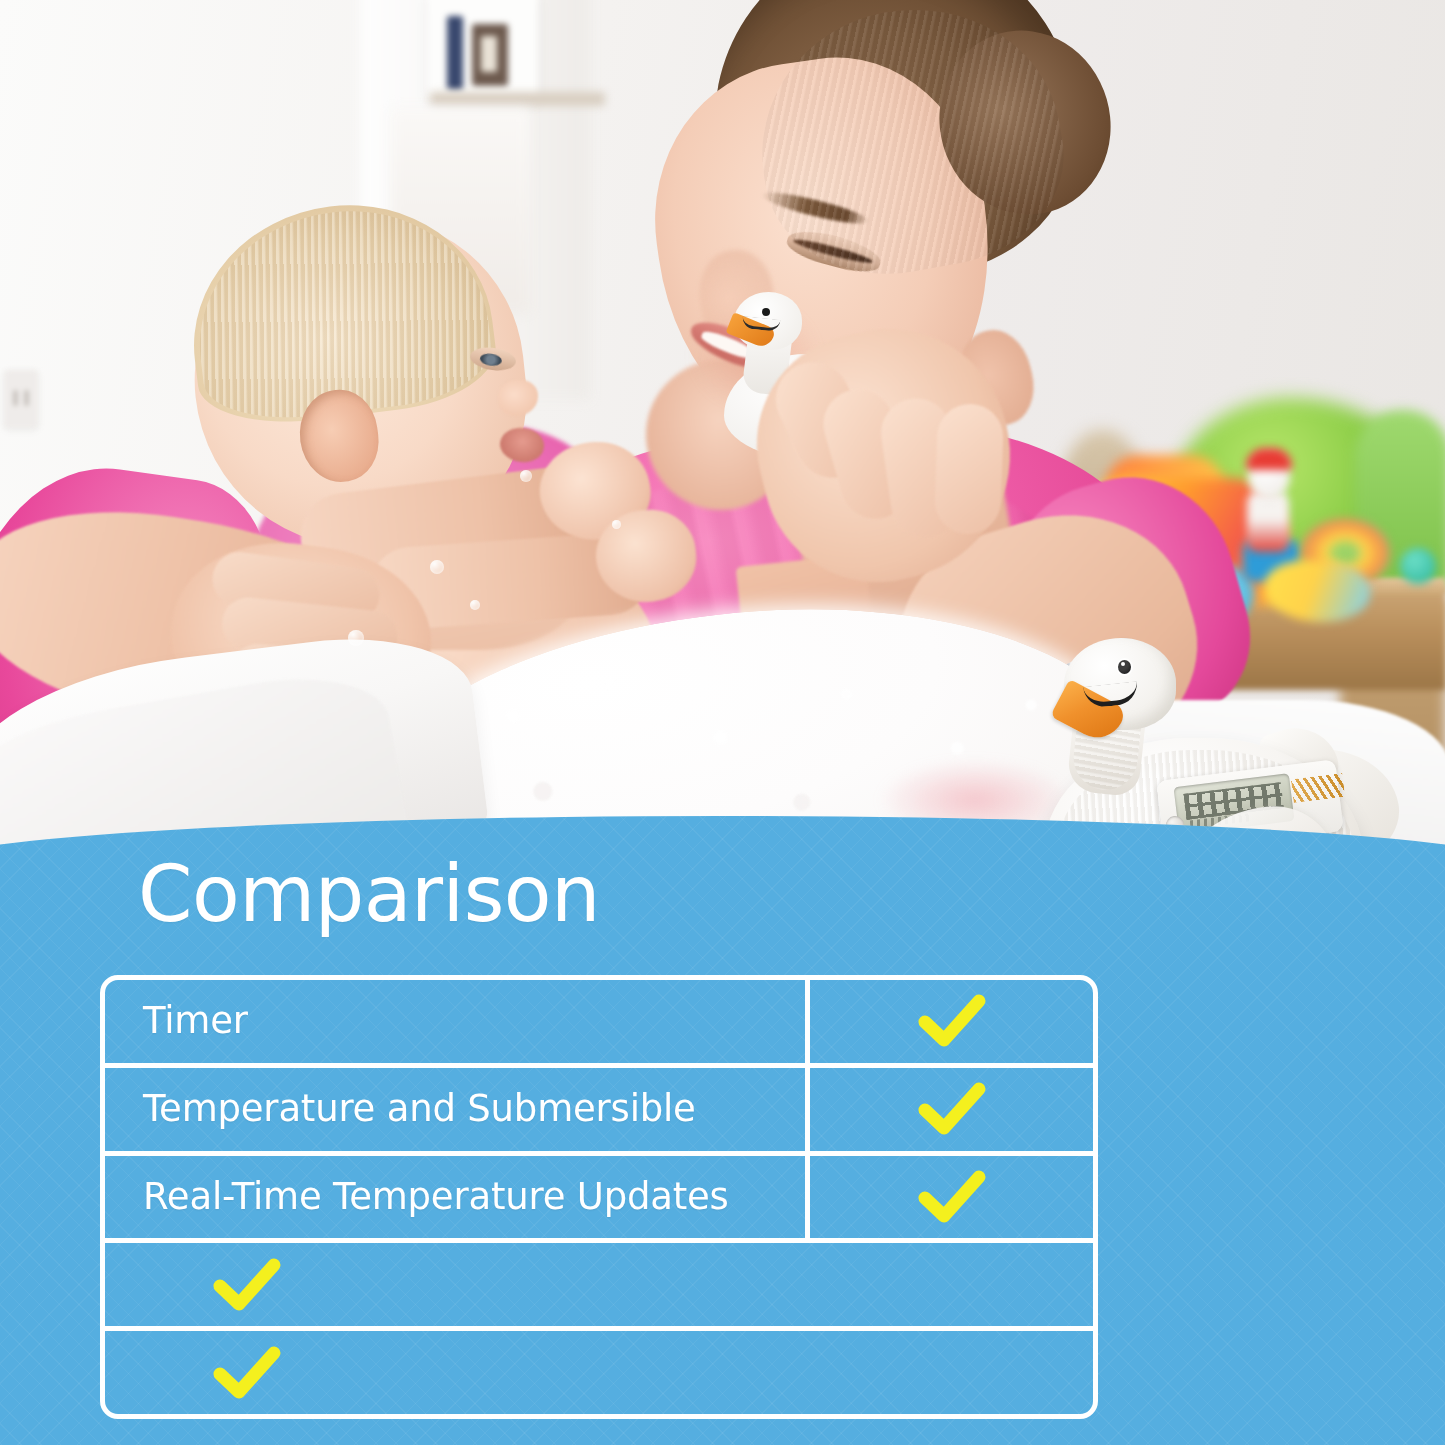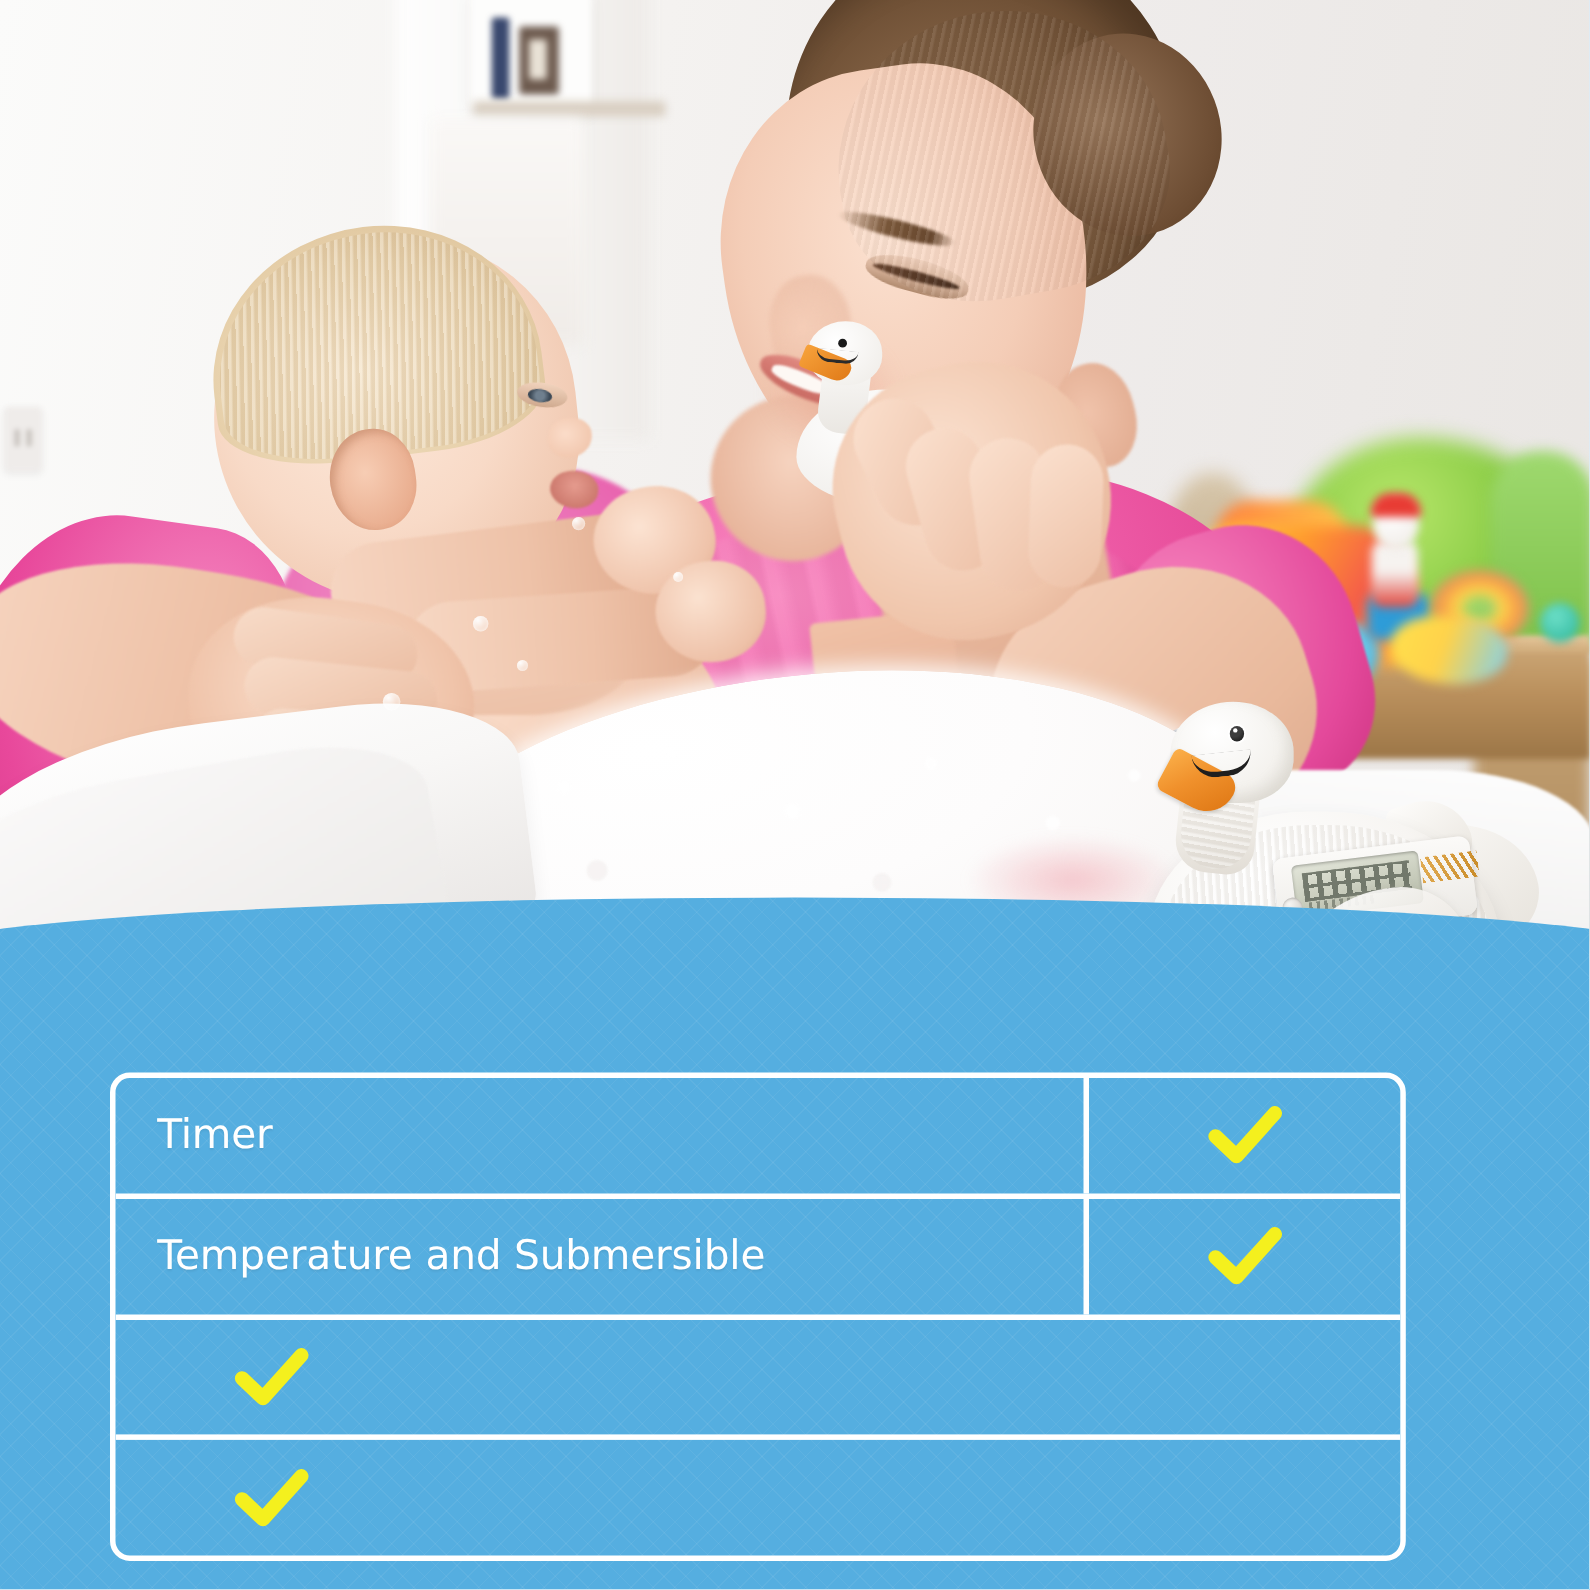--- a/index.html
+++ b/index.html
@@ -601,21 +601,21 @@
 
   .heading {
     position:absolute; left:138px; top:855px; z-index:16;
     color:#ffffff; font-size:78px; line-height:1; letter-spacing:-.5px;
     font-family:"DejaVu Sans", sans-serif; font-weight:400;
     text-shadow:0 1px 2px rgba(0,0,0,.06);
   }
 
   
   .cmp-table {
-    position:absolute; left:100px; top:975px; width:1178px; height:444px;
+    position:absolute; left:100px; top:975px; width:998px; height:444px;
     border:5px solid #ffffff; border-radius:18px; z-index:16;
     display:flex; flex-direction:column; overflow:hidden;
   }
   .cmp-row {
     flex:1 1 0; display:flex; align-items:stretch;
     border-bottom:5px solid #ffffff;
   }
   .cmp-row:last-child { border-bottom:none; }
   .cmp-feature {
     flex:1 1 auto; display:flex; align-items:center;
@@ -763,20 +763,21 @@
     <div class="btn"></div>
     <div class="wing"></div>
     <div class="neck"></div>
     <div class="neck-tex"></div>
     <div class="head"></div>
     <div class="beak"></div>
     <div class="smile"></div>
     <div class="eye"></div>
   </div>
 
+  <div class="heading">Comparison</div>
 
   <div class="cmp-table">
 
     <div class="cmp-row">
       <div class="cmp-feature">
         <span class="cmp-feature-label">Timer</span>
       </div>
       <div class="cmp-mark">
         <svg class="check-icon" width="70" height="58" viewBox="0 0 70 58">
             <path d="M8 30 L27 48 L62 9"></path>
@@ -789,20 +790,30 @@
       <div class="cmp-feature">
         <span class="cmp-feature-label">Temperature and Submersible</span>
       </div>
       <div class="cmp-mark">
         <svg class="check-icon" width="70" height="58" viewBox="0 0 70 58">
             <path d="M8 30 L27 48 L62 9"></path>
           </svg>
       </div>
     </div>
 
+    <div class="cmp-row">
+      <div class="cmp-feature">
+        <span class="cmp-feature-label">Real-Time Temperature Updates</span>
+      </div>
+      <div class="cmp-mark">
+        <svg class="check-icon" width="70" height="58" viewBox="0 0 70 58">
+            <path d="M8 30 L27 48 L62 9"></path>
+          </svg>
+      </div>
+    </div>
 
     <div class="cmp-row">
       <div class="cmp-mark">
         <svg class="check-icon" width="70" height="58" viewBox="0 0 70 58">
             <path d="M8 30 L27 48 L62 9"></path>
           </svg>
       </div>
     </div>
 
     <div class="cmp-row">

